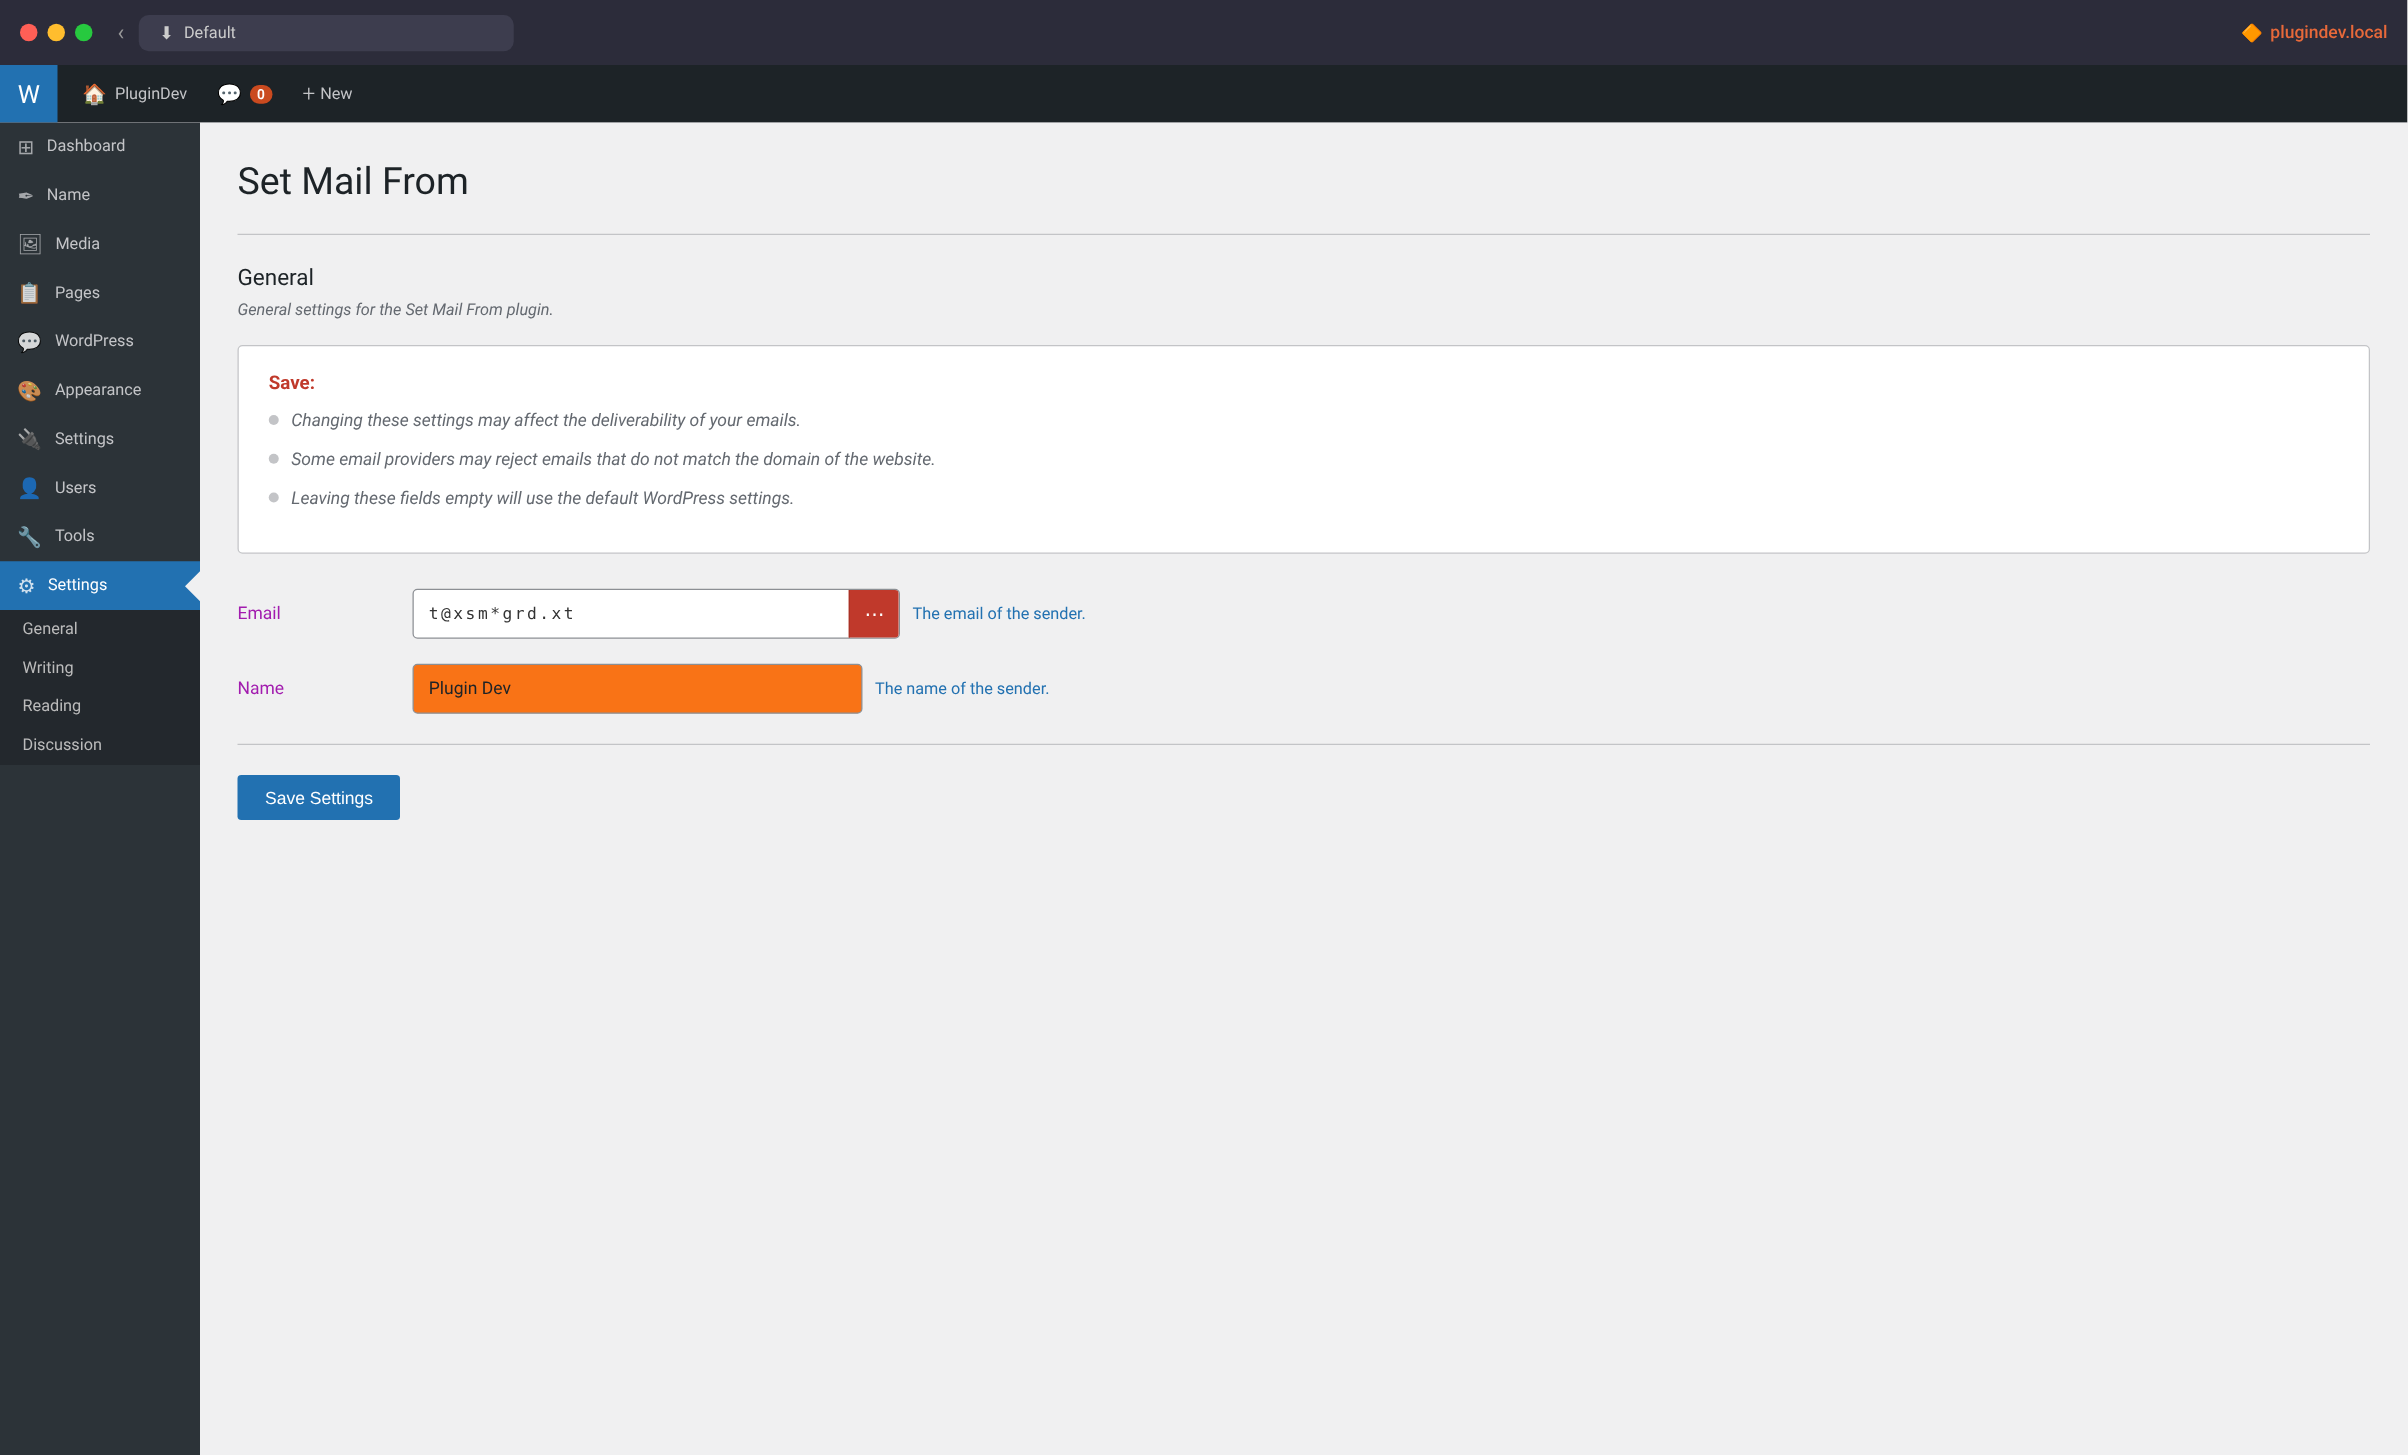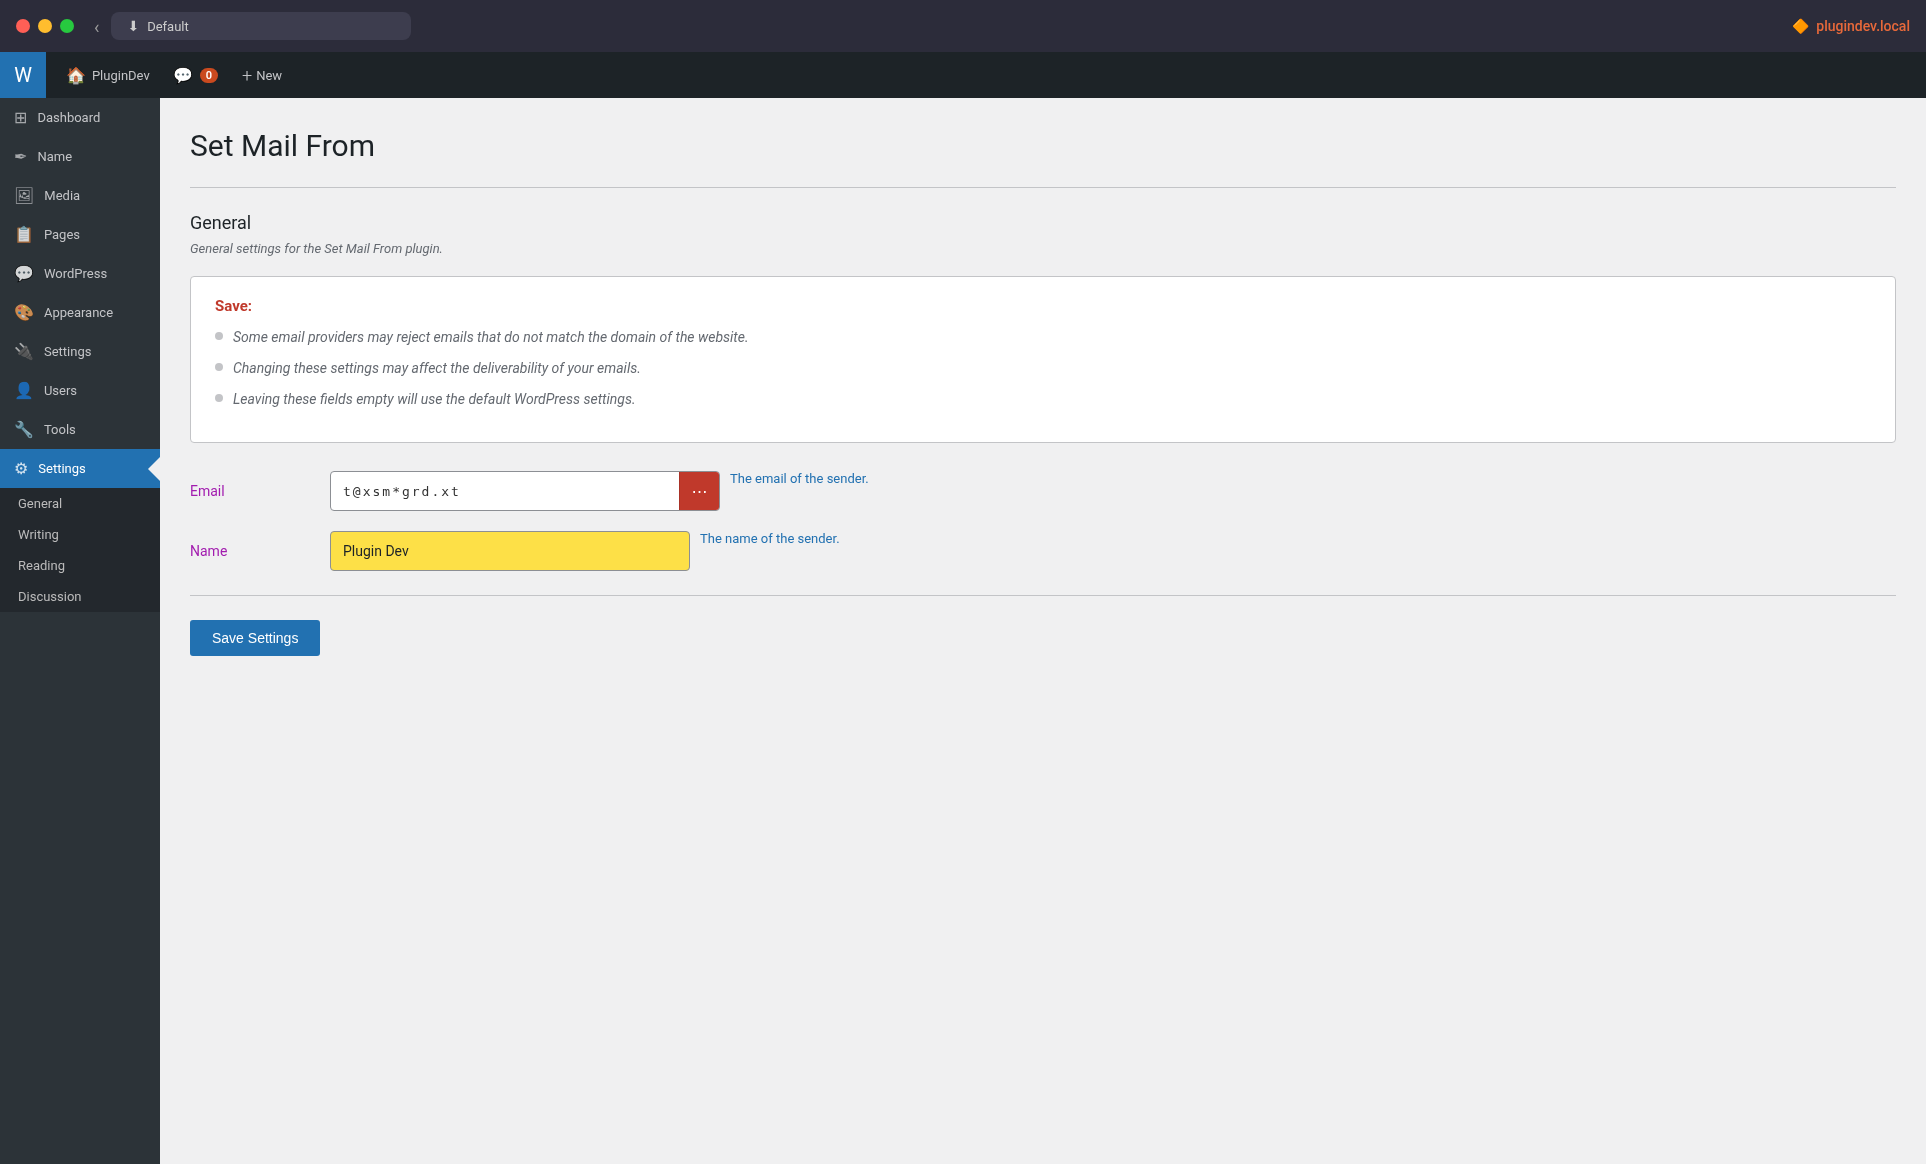--- a/index.html
+++ b/index.html
@@ -214,20 +214,21 @@
     }
     .form-label {
       width: 120px;
       font-size: 14px;
       color: #a21caf;
       font-weight: 400;
       flex-shrink: 0;
     }
     .form-input-wrap {
       display: flex;
+      align-items: center;
       gap: 10px;
     }
     .form-input {
       width: 360px;
       height: 40px;
       border: 1px solid #8c8f94;
       border-radius: 4px;
       padding: 0 12px;
       font-size: 14px;
       background: white;
@@ -420,25 +421,25 @@
 
     <h2 class="section-title">General</h2>
     <p class="section-desc">General settings for the Set Mail From plugin.</p>
 
     
     <div class="notes-box">
       <div class="notes-title">Save:</div>
       <ul class="notes-list">
         <li>
           <div class="notes-bullet"></div>
-          <span>Some email providers may reject emails that do not match the domain of the website.</span>
+          <span>Changing these settings may affect the deliverability of your emails.</span>
         </li>
         <li>
           <div class="notes-bullet"></div>
-          <span>Changing these settings may affect the deliverability of your emails.</span>
+          <span>Some email providers may reject emails that do not match the domain of the website.</span>
         </li>
         <li>
           <div class="notes-bullet"></div>
           <span>Leaving these fields empty will use the default WordPress settings.</span>
         </li>
       </ul>
     </div>
 
     
     <div class="form-row">
@@ -451,21 +452,21 @@
           </div>
         </div>
         <span class="form-hint">The email of the sender.</span>
       </div>
     </div>
 
     
     <div class="form-row">
       <label class="form-label">Name</label>
       <div class="form-input-wrap">
-        <div class="form-input" style="width:360px;height:40px;display:flex;align-items:center;border:1px solid #8c8f94;border-radius:4px;background:#fde047;padding:0 12px;">
+        <div class="form-input" style="width:360px;height:40px;display:flex;align-items:center;border:1px solid #8c8f94;border-radius:4px;background:#f97316;padding:0 12px;">
           <input type="text" style="border: none; outline: none; width: 100%; font-size: 14px; color: rgb(29, 35, 39); font-family: inherit;" value="Plugin Dev">
         </div>
         <span class="form-hint">The name of the sender.</span>
       </div>
     </div>
 
     <hr class="form-divider">
 
     
     <button class="save-btn">Save Settings</button>

